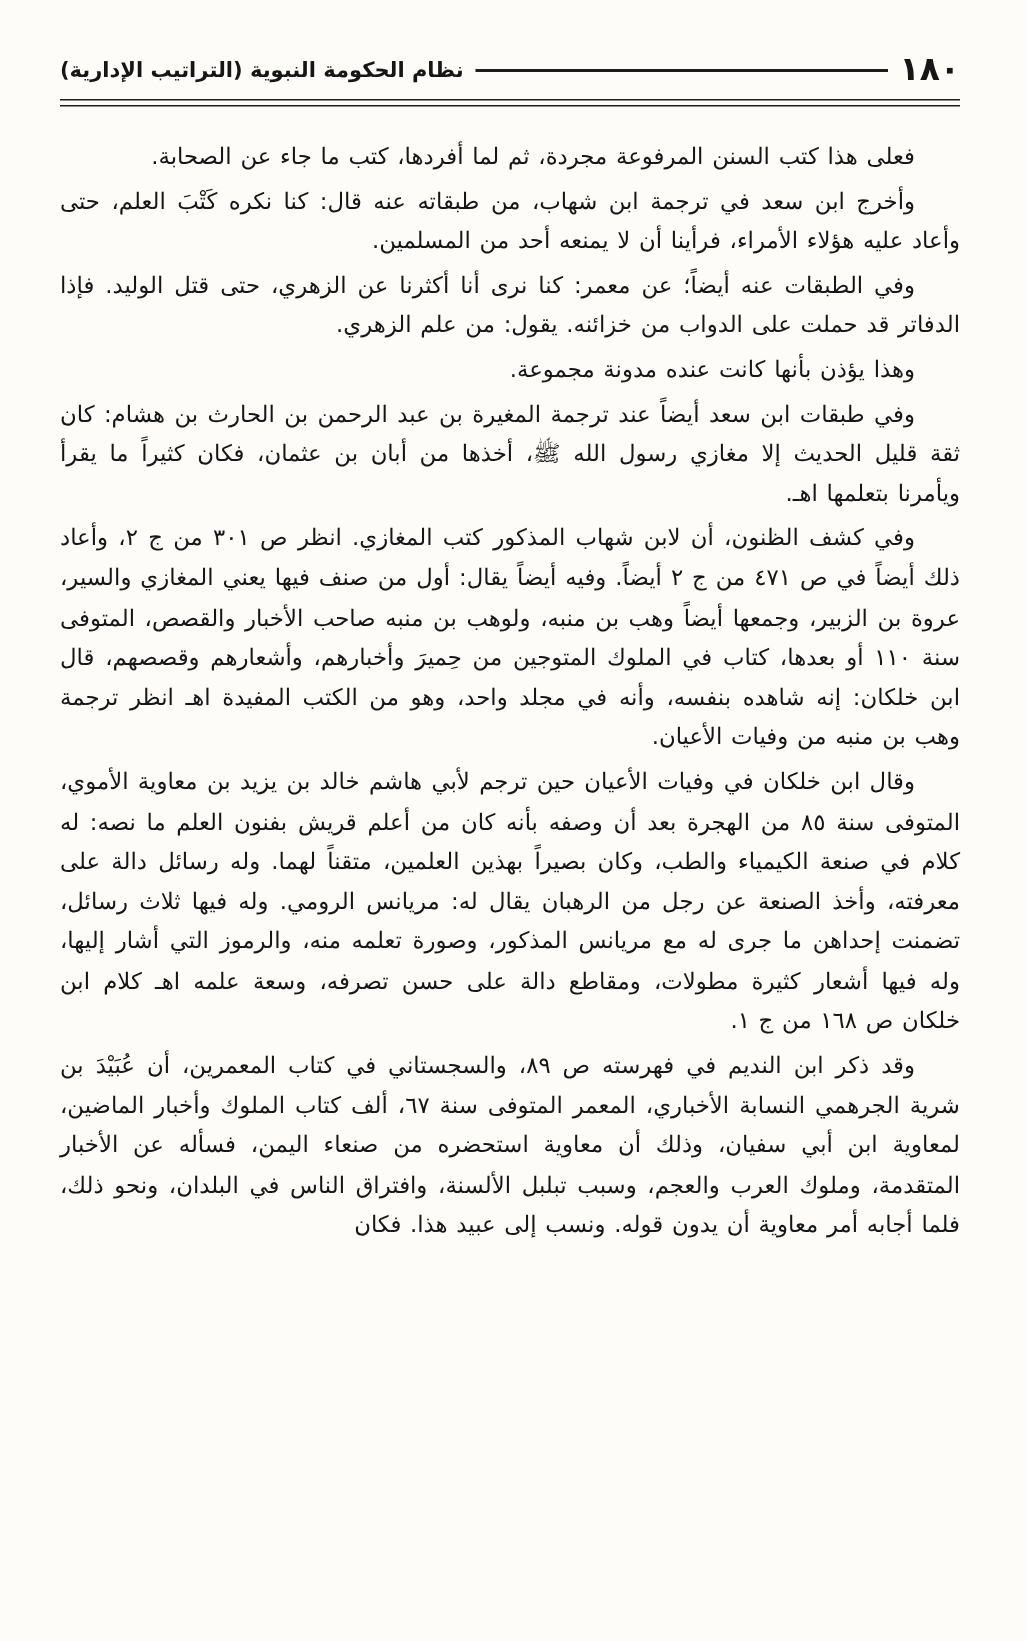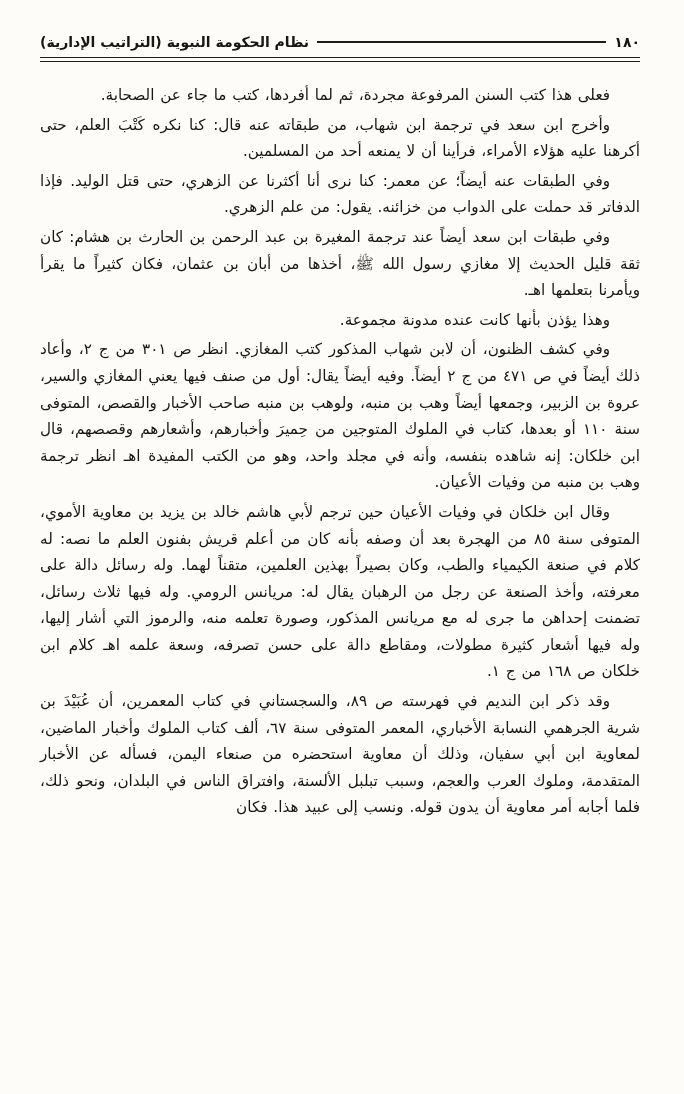--- a/index.html
+++ b/index.html
@@ -14,21 +14,21 @@
     box-sizing:border-box;
     width:684px;height:1094px;
     padding:34px 44px 18px 40px;
     background:#fdfcf9;
     direction:rtl;
   }
   .header-row{
     display:flex;align-items:center;
     font-weight:bold;
   }
-  .page-number{font-size:14px;letter-spacing:1px;white-space:nowrap;}
+  .page-number{font-size:22px;letter-spacing:1px;white-space:nowrap;}
   .header-rule{flex:1;border-top:2px solid #1d1d1d;height:0;margin:0 8px;}
   .book-title{font-size:14px;white-space:nowrap;text-align:center;}
   .double-rule{
     border-top:1.4px solid #1d1d1d;
     border-bottom:1.4px solid #1d1d1d;
     height:3px;margin:7px 0 20px;
   }
   .content p{
     margin:0 0 3px;
     font-size:15.2px;
@@ -44,21 +44,21 @@
 
 <div class="page">
   <div class="header-row">
     <span class="page-number">١٨٠</span>
     <span class="header-rule"></span>
     <span class="book-title">نظام الحكومة النبوية (التراتيب الإدارية)</span>
   </div>
   <div class="double-rule"></div>
   <div class="content">
       <p><span>فعلى هذا كتب السنن المرفوعة مجردة، ثم لما أفردها، كتب ما جاء عن الصحابة.</span></p>
-      <p><span>وأخرج ابن سعد في ترجمة ابن شهاب، من طبقاته عنه قال: كنا نكره كَتْبَ العلم، حتى أكرهنا عليه هؤلاء الأمراء، فرأينا أن لا يمنعه أحد من المسلمين.</span></p>
+      <p><span>وأخرج ابن سعد في ترجمة ابن شهاب، من طبقاته عنه قال: كنا نكره كَتْبَ العلم، حتى وأعاد عليه هؤلاء الأمراء، فرأينا أن لا يمنعه أحد من المسلمين.</span></p>
       <p><span>وفي الطبقات عنه أيضاً؛ عن معمر: كنا نرى أنا أكثرنا عن الزهري، حتى قتل الوليد. فإذا الدفاتر قد حملت على الدواب من خزائنه. يقول: من علم الزهري.</span></p>
+      <p><span>وهذا يؤذن بأنها كانت عنده مدونة مجموعة.</span></p>
       <p><span>وفي طبقات ابن سعد أيضاً عند ترجمة المغيرة بن عبد الرحمن بن الحارث بن هشام: كان ثقة قليل الحديث إلا مغازي رسول الله ﷺ، أخذها من أبان بن عثمان، فكان كثيراً ما يقرأ ويأمرنا بتعلمها اهـ.</span></p>
-      <p><span>وهذا يؤذن بأنها كانت عنده مدونة مجموعة.</span></p>
       <p><span>وفي كشف الظنون، أن لابن شهاب المذكور كتب المغازي. انظر ص ٣٠١ من ج ٢، وأعاد ذلك أيضاً في ص ٤٧١ من ج ٢ أيضاً. وفيه أيضاً يقال: أول من صنف فيها يعني المغازي والسير، عروة بن الزبير، وجمعها أيضاً وهب بن منبه، ولوهب بن منبه صاحب الأخبار والقصص، المتوفى سنة ١١٠ أو بعدها، كتاب في الملوك المتوجين من حِميرَ وأخبارهم، وأشعارهم وقصصهم، قال ابن خلكان: إنه شاهده بنفسه، وأنه في مجلد واحد، وهو من الكتب المفيدة اهـ انظر ترجمة وهب بن منبه من وفيات الأعيان.</span></p>
       <p><b>وقال ابن خلكان في وفيات الأعيان</b><span> حين ترجم لأبي هاشم خالد بن يزيد بن معاوية الأموي، المتوفى سنة ٨٥ من الهجرة بعد أن وصفه بأنه كان من أعلم قريش بفنون العلم ما نصه: له كلام في صنعة الكيمياء والطب، وكان بصيراً بهذين العلمين، متقناً لهما. وله رسائل دالة على معرفته، وأخذ الصنعة عن رجل من الرهبان يقال له: مريانس الرومي. وله فيها ثلاث رسائل، تضمنت إحداهن ما جرى له مع مريانس المذكور، وصورة تعلمه منه، والرموز التي أشار إليها، وله فيها أشعار كثيرة مطولات، ومقاطع دالة على حسن تصرفه، وسعة علمه اهـ كلام ابن خلكان ص ١٦٨ من ج ١.</span></p>
       <p><span>وقد ذكر ابن النديم في فهرسته ص ٨٩، والسجستاني في كتاب المعمرين، أن عُبَيْدَ بن شرية الجرهمي النسابة الأخباري، المعمر المتوفى سنة ٦٧، ألف كتاب </span><b>الملوك وأخبار الماضين</b><span>، لمعاوية ابن أبي سفيان، وذلك أن معاوية استحضره من صنعاء اليمن، فسأله عن الأخبار المتقدمة، وملوك العرب والعجم، وسبب تبلبل الألسنة، وافتراق الناس في البلدان، ونحو ذلك، فلما أجابه أمر معاوية أن يدون قوله. ونسب إلى عبيد هذا. فكان</span></p>
     </div>
 </div>
 
 </body></html>

